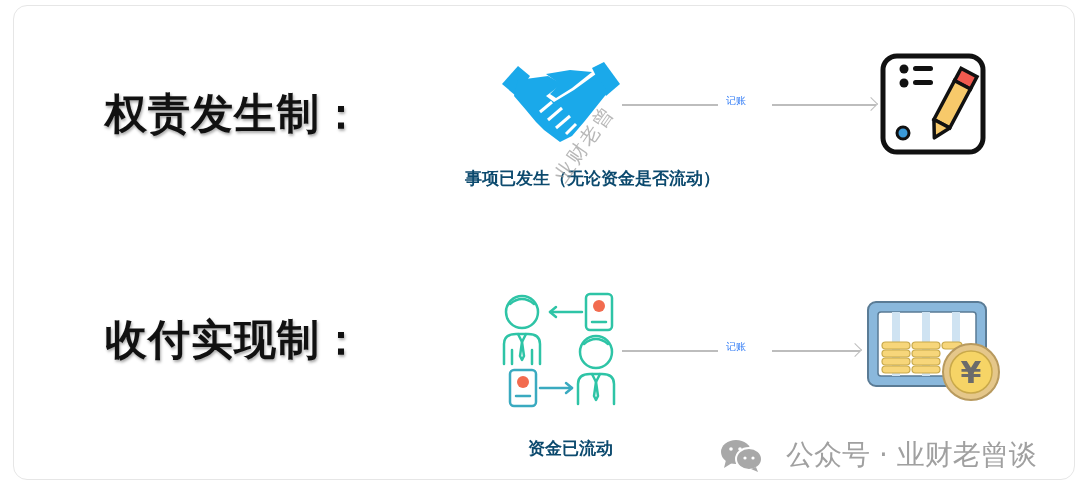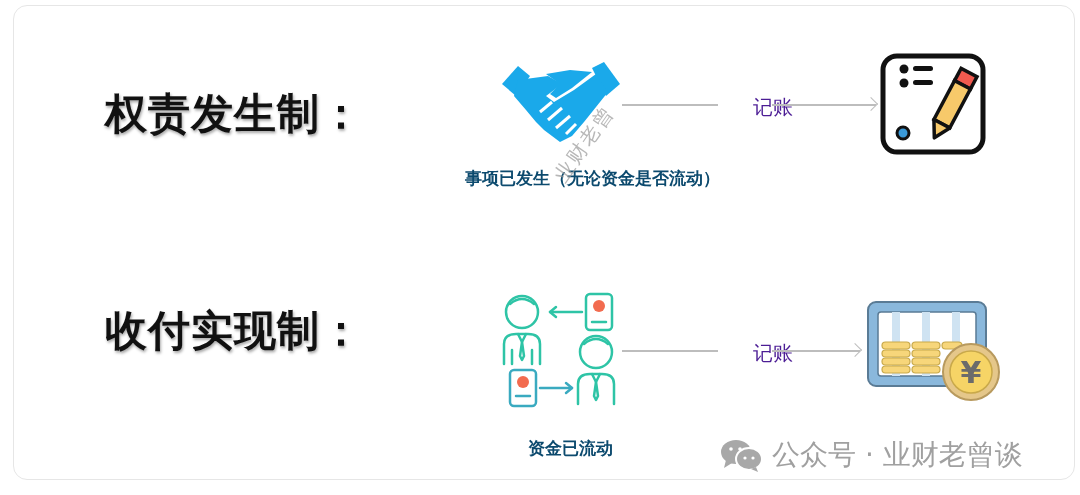--- a/index.html
+++ b/index.html
@@ -17,28 +17,28 @@
     white-space:nowrap;
   }
   .caption {
     position:absolute; color:#0c4a6e; font-weight:bold; font-size:17px; white-space:nowrap;
   }
   .arrow-line { position:absolute; height:1.5px; background:#bdbdbd; }
   .arrow-head {
     position:absolute; width:9px; height:9px; border-top:1.5px solid #bdbdbd; border-right:1.5px solid #bdbdbd;
     transform:rotate(45deg);
   }
-  .arrow-label { position:absolute; color:#4c1d95; font-size:20px; white-space:nowrap;margin-left:27px; }
+  .arrow-label { position:absolute; color:#3b82f6; font-size:10px; white-space:nowrap; }
   .icon { position:absolute; }
   .watermark {
     position:absolute; left:548px; top:172px; color:#9a9a9a; font-size:20px; opacity:0.7;
     transform:rotate(-55deg); transform-origin:left top; white-space:nowrap; letter-spacing:2px;
   }
   .footer {
-    position:absolute; left:720px; top:436px; display:flex; align-items:center; gap:8px;
+    position:absolute; left:720px; top:436px; display:flex; align-items:center; gap:22px;
     color:#a0a0a0; font-size:28px; white-space:nowrap;
   }
 </style>
 </head>
 <body>
 
 <div class="card"></div>
 
 <div class="title" style="left:105px; top:86px;">权责发生制：</div>
 
@@ -73,21 +73,21 @@
     <rect x="64" y="16" width="18" height="14" fill="#f05a4f" stroke="#111" stroke-width="3.5"></rect>
     <rect x="64" y="30" width="18" height="44" fill="#f7c96a" stroke="#111" stroke-width="3.5"></rect>
     <polygon points="64,74 82,74 73,90" fill="#f7c96a" stroke="#111" stroke-width="3.5" stroke-linejoin="round"></polygon>
   </g>
 </svg>
 
 <div class="caption" style="left:465px; top:167px;">事项已发生（无论资金是否流动）</div>
 
 <div class="watermark">业财老曾</div>
 
-<div class="title" style="left:105px; top:303px;font-family:Liberation Mono, monospace;">收付实现制：</div>
+<div class="title" style="left:105px; top:312px;font-family:Liberation Mono, monospace;">收付实现制：</div>
 
 <svg class="icon" style="left:498px; top:290px;" width="120" height="120" viewBox="0 0 120 120">
   <g fill="none" stroke="#2ec4a6" stroke-width="2.5" stroke-linecap="round" stroke-linejoin="round">
 
     <circle cx="24" cy="22" r="16"></circle>
     <path d="M12,14 Q24,4 36,14"></path>
     <path d="M6,74 L6,54 Q6,44 18,44 L30,44 Q42,44 42,54 L42,74"></path>
     <path d="M20,44 L24,52 L28,44"></path>
     <path d="M24,52 L22,66 L24,70 L26,66 Z"></path>
     <line x1="14" y1="60" x2="14" y2="74"></line>

